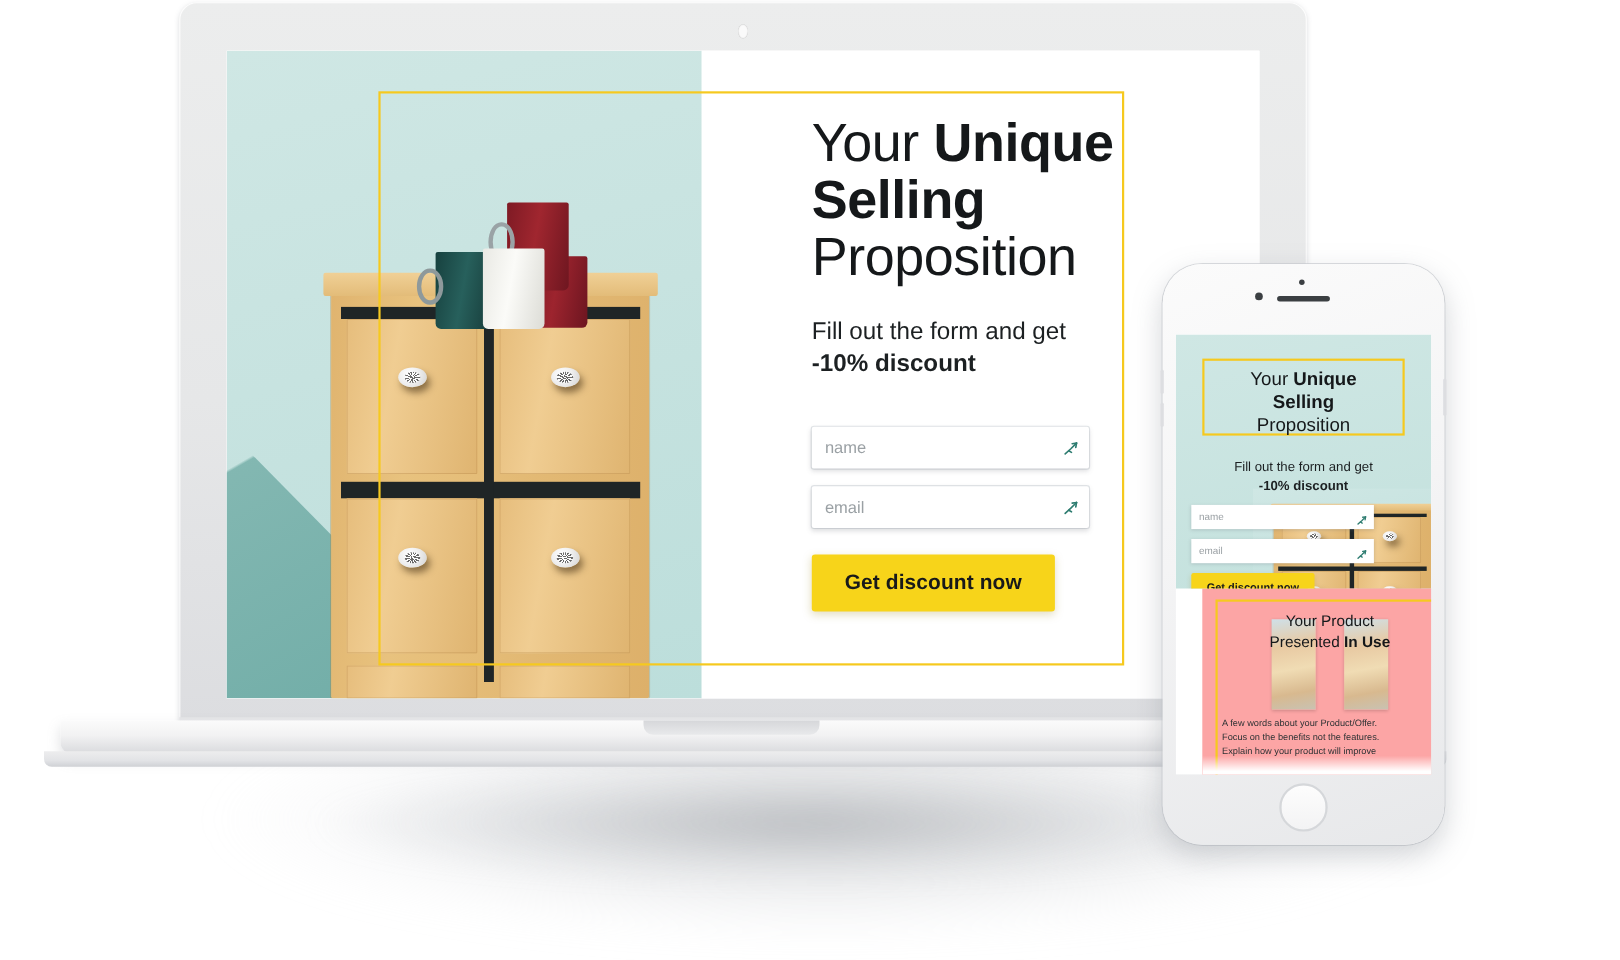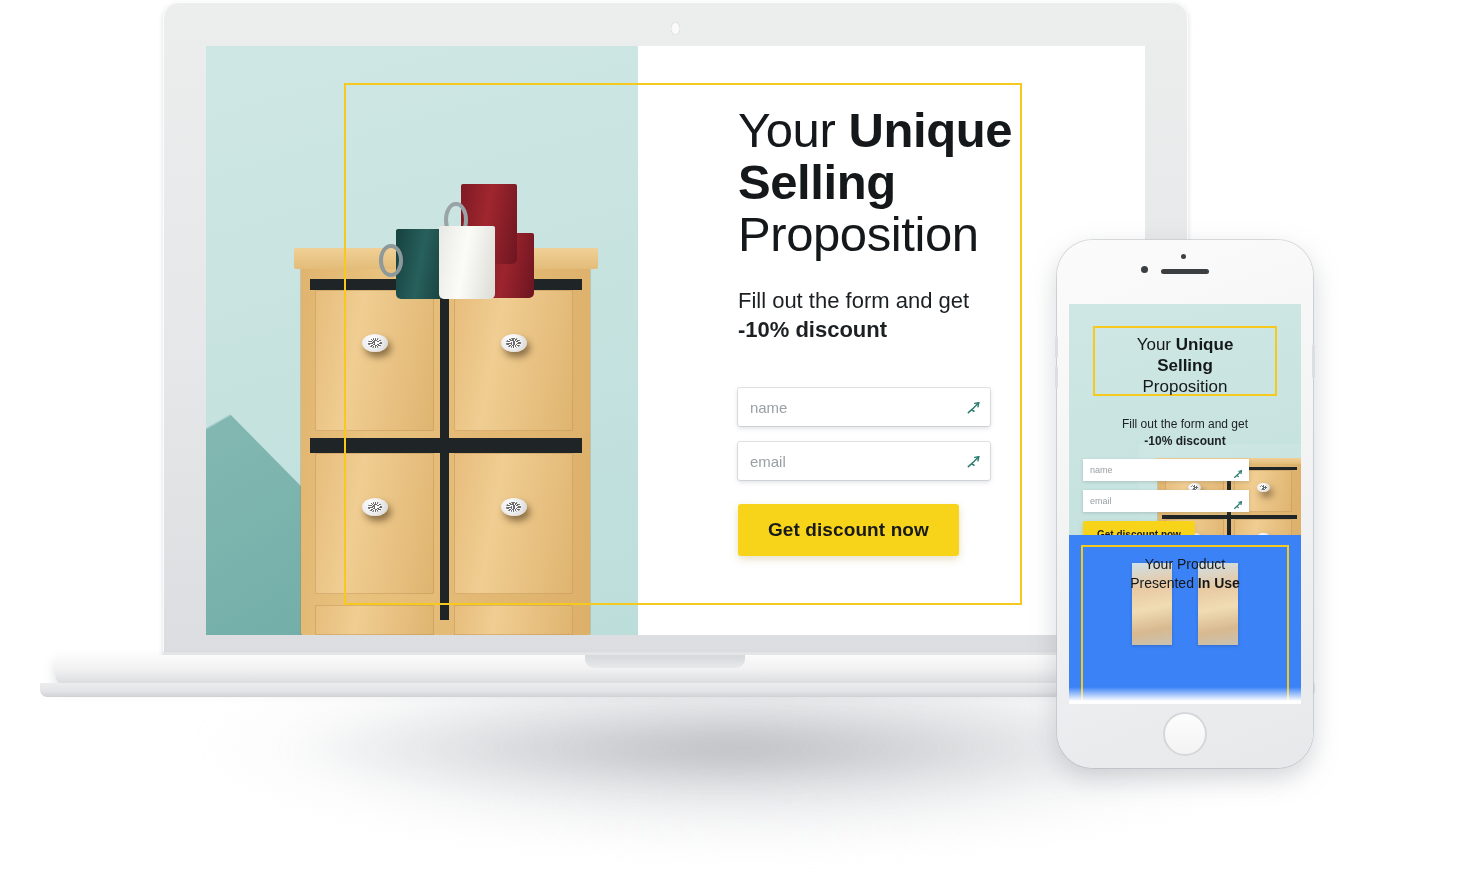--- a/index.html
+++ b/index.html
@@ -245,21 +245,21 @@
     padding: 0 20px 0 7px; font-weight:300;
   }
   .m-field input::placeholder { color:#9aa0a4; }
   .m-field-icon { position:absolute; right:6px; top:50%; margin-top:-5px; width:10px; height:10px; color:#2f7d71; }
   .m-cta {
     background:#f7d41a; border:0; cursor:pointer; color:#18191a;
     font-family:"Liberation Sans", sans-serif; font-size: 10px; font-weight:600;
     padding: 8px 14px; border-radius:2px;
     box-shadow: 0 2px 5px rgba(150,130,30,.25);
   }
-  .m-section { position:relative; width:100%; height: 170px; background:#3b82f6; overflow:hidden; }
+  .m-section { position:relative; width:100%; height: 170px; background:#fca5a5; overflow:hidden;margin-left:24px; }
   .m-sec-frame {
     position:absolute; left: 12px; top: 10px; right: 12px; bottom: -34px;
     border: 2px solid #f6c91e; z-index: 4;
   }
   .m-sec-title {
     position:absolute; left:0; top: 20px; width:100%; z-index:6;
     text-align:center; font-size: 14px; line-height: 19px; color:#15181a; font-weight:300;
   }
   .m-sec-title b { font-weight:700; }
   .m-thumbs { position:absolute; left: 26px; top: 28px; width: 180px; height: 82px; display:flex; gap: 26px; justify-content:center; z-index:5; }
@@ -435,20 +435,21 @@
         </form>
       </div>
 
       <div class="m-section">
         <div class="m-sec-frame"></div>
         <div class="m-thumbs">
           <div class="m-thumb"></div>
           <div class="m-thumb"></div>
         </div>
         <div class="m-sec-title"><span>Your Product</span><br><span>Presented </span><b>In Use</b></div>
+        <div class="m-body"><span>A few words about your Product/Offer.</span><br><span>Focus on the benefits not the features.</span><br><span>Explain how your product will improve</span></div>
         <div class="m-body-fade"></div>
       </div>
 
     </div>
 
     <div class="phone-home"></div>
   </div>
 
 </div>
 

